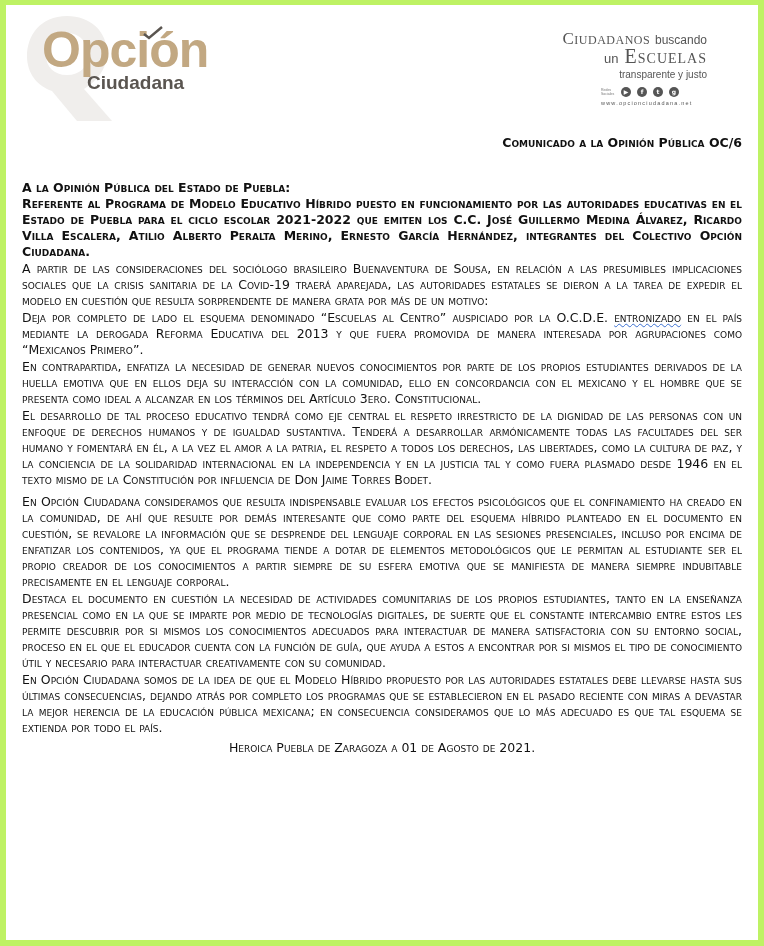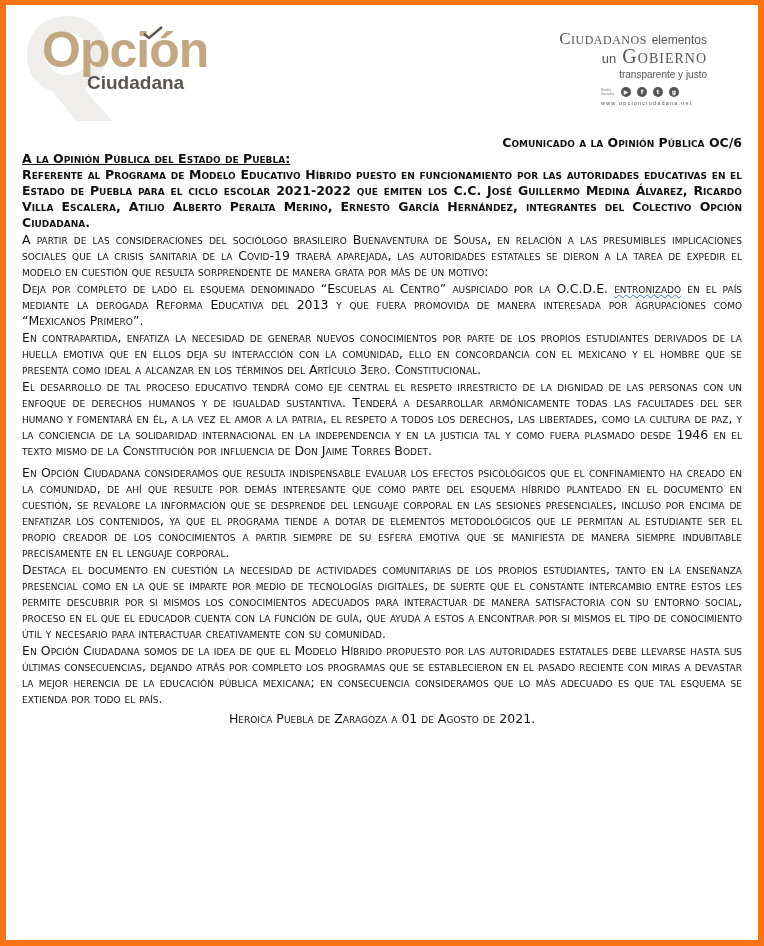--- a/index.html
+++ b/index.html
@@ -1,20 +1,20 @@
 <!DOCTYPE html>
 <html><head>
 <meta charset="utf-8">
 <style>
   * { box-sizing: border-box; margin: 0; padding: 0; }
   html, body { width: 764px; height: 946px; background: #c8b49a; overflow: hidden; }
   body { font-family: "DejaVu Sans", sans-serif; color: #111; }
   .frame {
     position: absolute; left: 0; top: 0; width: 764px; height: 946px;
-    background: #f97316;
+    background: #bef264;
   }
   .page {
     position: absolute; left: 6px; top: 5px; width: 752px; height: 935px;
     background: #ffffff;
   }
   .header { position: absolute; left: 0; top: 0; width: 752px; height: 120px; }
   .logo-left { position: absolute; left: 8px; top: 6px; width: 200px; height: 105px; }
   .logo-q-watermark {
     position: absolute; left: 8px; top: 0; width: 90px; height: 110px;
   }
@@ -44,21 +44,21 @@
   .content {
     position: absolute; left: 16px; top: 128px; width: 720px;
     font-family: "DejaVu Sans", sans-serif;
     font-variant: small-caps;
   }
   .doc-title {
     text-align: right; font-weight: bold; font-size: 12.5px; line-height: 16px;
     margin-top: 2px;
   }
   .salutation {
-    font-weight: bold; font-size: 12.5px; line-height: 16px;  text-decoration: underline;
+    font-weight: bold; font-size: 12.5px; line-height: 16px; margin-top: 29px;
   }
   .subject {
     font-weight: bold; font-size: 12.5px; line-height: 16px; 
     text-align: justify;
   }
   .para {
     font-size: 12.5px; line-height: 16px; text-align: justify; margin-top: 1px;
   }
   .para.tight { margin-top: 6px; }
   .spell { text-decoration: underline wavy #3b6fd1; text-decoration-thickness: 1px; }
@@ -80,25 +80,25 @@
         <span class="logo-word">Opción</span>
         <svg class="logo-check" viewBox="0 0 22 16">
           <path d="M2 9 L7 13 L20 2" stroke="#5a5550" stroke-width="2.5" fill="none"></path>
         </svg>
         <span class="logo-sub">Ciudadana</span>
       </div>
 
       <div class="logo-right">
         <div class="lr-line1">
           <span style="font-variant: small-caps;">Ciudadanos</span>
-          <span class="small">elementos</span>
+          <span class="small">buscando</span>
         </div>
         <div class="lr-line2">
           <span class="small">un</span>
-          <span style="font-variant: small-caps;">Gobierno</span>
+          <span style="font-variant: small-caps;">Escuelas</span>
         </div>
         <div class="lr-line3">transparente y justo</div>
         <div class="social-row">
           <span class="social-label">Redes Sociales</span>
           <span class="social-icon">▶</span>
           <span class="social-icon">f</span>
           <span class="social-icon">t</span>
           <span class="social-icon">g</span>
         </div>
         <div class="site-url">www.opcionciudadana.net</div>

